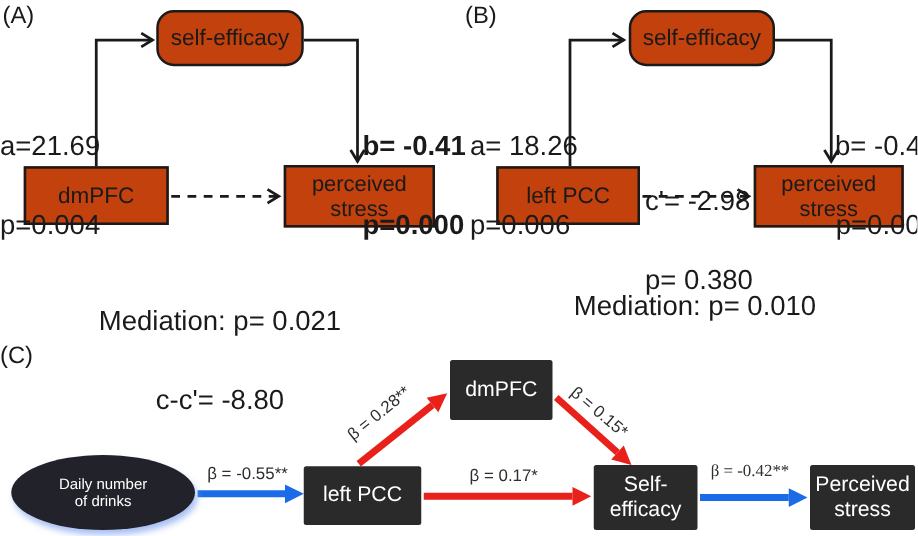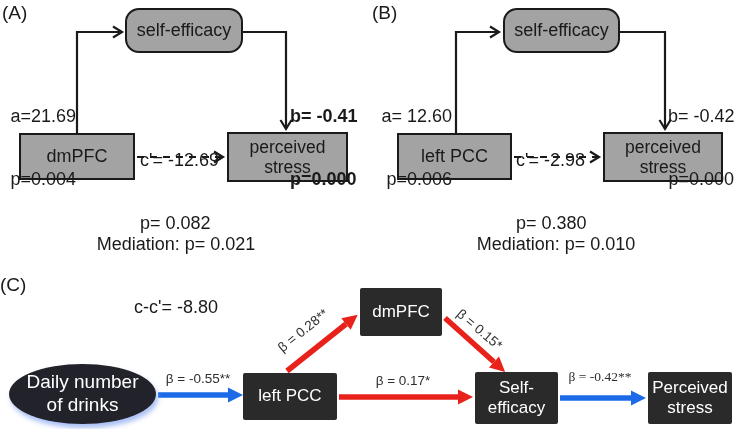--- a/index.html
+++ b/index.html
@@ -5,42 +5,42 @@
   html,body{margin:0;padding:0;background:#fff;}
   #fig{
     position:relative;width:734px;height:429px;background:#ffffff;
     font-family:"Liberation Sans","DejaVu Sans",sans-serif;color:#1a1a1a;
     overflow:hidden;
   }
   #arrows{position:absolute;left:0;top:0;z-index:1;}
   .panel-label{position:absolute;font-size:19px;color:#1a1a1a;z-index:3;}
   
   .wbox{
-    position:absolute;z-index:2;background:#a3a3a3;border:2.5px solid #1a1a1a;
+    position:absolute;z-index:2;background:#c2410c;border:2.5px solid #1a1a1a;
     display:flex;flex-direction:column;align-items:center;justify-content:center;
     font-size:18px;line-height:1.15;text-align:center;box-sizing:border-box;
   }
   .rounded{border-radius:14px;}
   .stat{
-    position:absolute;z-index:3;font-size:18px;line-height:21px;white-space:pre;
+    position:absolute;z-index:3;font-size:22px;line-height:21px;white-space:pre;
   }
   .stat.right{text-align:right;}
   .stat.center{text-align:center;}
   .stat span{display:block;}
   
   .dbox{
     position:absolute;z-index:2;background:#2a2a2a;color:#fff;
     display:flex;flex-direction:column;align-items:center;justify-content:center;
     font-size:17px;line-height:1.18;text-align:center;box-sizing:border-box;border-radius:2px;
   }
   .dbox span{display:block;}
   .ellipse{
     position:absolute;z-index:2;background:#22222b;color:#fff;border-radius:50%;
     display:flex;flex-direction:column;align-items:center;justify-content:center;
-    font-size:19px;line-height:1.2;text-align:center;
+    font-size:12px;line-height:1.2;text-align:center;
     box-shadow:2px 4px 5px rgba(138,170,240,.75);
   }
   .ellipse span{display:block;}
   .beta{
     position:absolute;z-index:3;font-size:13.5px;color:#2e2e2e;text-align:center;
     line-height:15px;white-space:nowrap;
   }
   .rot-up{transform:rotate(-39deg);transform-origin:50% 50%;}
   .rot-down{transform:rotate(40deg);transform-origin:50% 50%;}
 </style>
@@ -95,47 +95,43 @@
   <div class="stat right" style="left:0px;top:64px;width:76px;">
     <span>a=21.69</span>
     <span>p=0.004</span>
   </div>
 
   <div class="stat" style="left:290px;top:64px;font-weight:bold;">
     <span>b= -0.41</span>
     <span>p=0.000</span>
   </div>
 
-  <div class="stat" style="left:140px;top:108px;">
-    <span>c'= -12.69</span>
-    <span>p= 0.082</span>
-  </div>
 
-  <div class="stat center" style="left:56px;top:192px;width:240px;">
+  <div class="stat center" style="left:56px;top:204px;width:240px;">
     <span>Mediation: p= 0.021</span>
     <span>c-c'= -8.80</span>
   </div>
 
   <div class="panel-label" style="left:372px;top:2px;">(B)</div>
 
   <div class="wbox rounded" style="left:503px;top:8px;width:117px;height:45px;">
     <span>self-efficacy</span>
   </div>
 
   <div class="wbox" style="left:397px;top:133px;width:115px;height:47px;">
     <span>left PCC</span>
   </div>
 
   <div class="wbox" style="left:603px;top:132px;width:120px;height:50px;font-size:17.5px;">
     <span>perceived</span>
     <span>stress</span>
   </div>
 
   <div class="stat right" style="left:376px;top:64px;width:76px;">
-    <span>a= 12.60</span>
+    <span>a= 18.26</span>
     <span>p=0.006</span>
   </div>
 
   <div class="stat" style="left:668px;top:64px;text-align:center;">
     <span>b= -0.42</span>
     <span>p=0.000</span>
   </div>
 
   <div class="stat" style="left:516px;top:108px;">
     <span>c'= -2.98</span>

